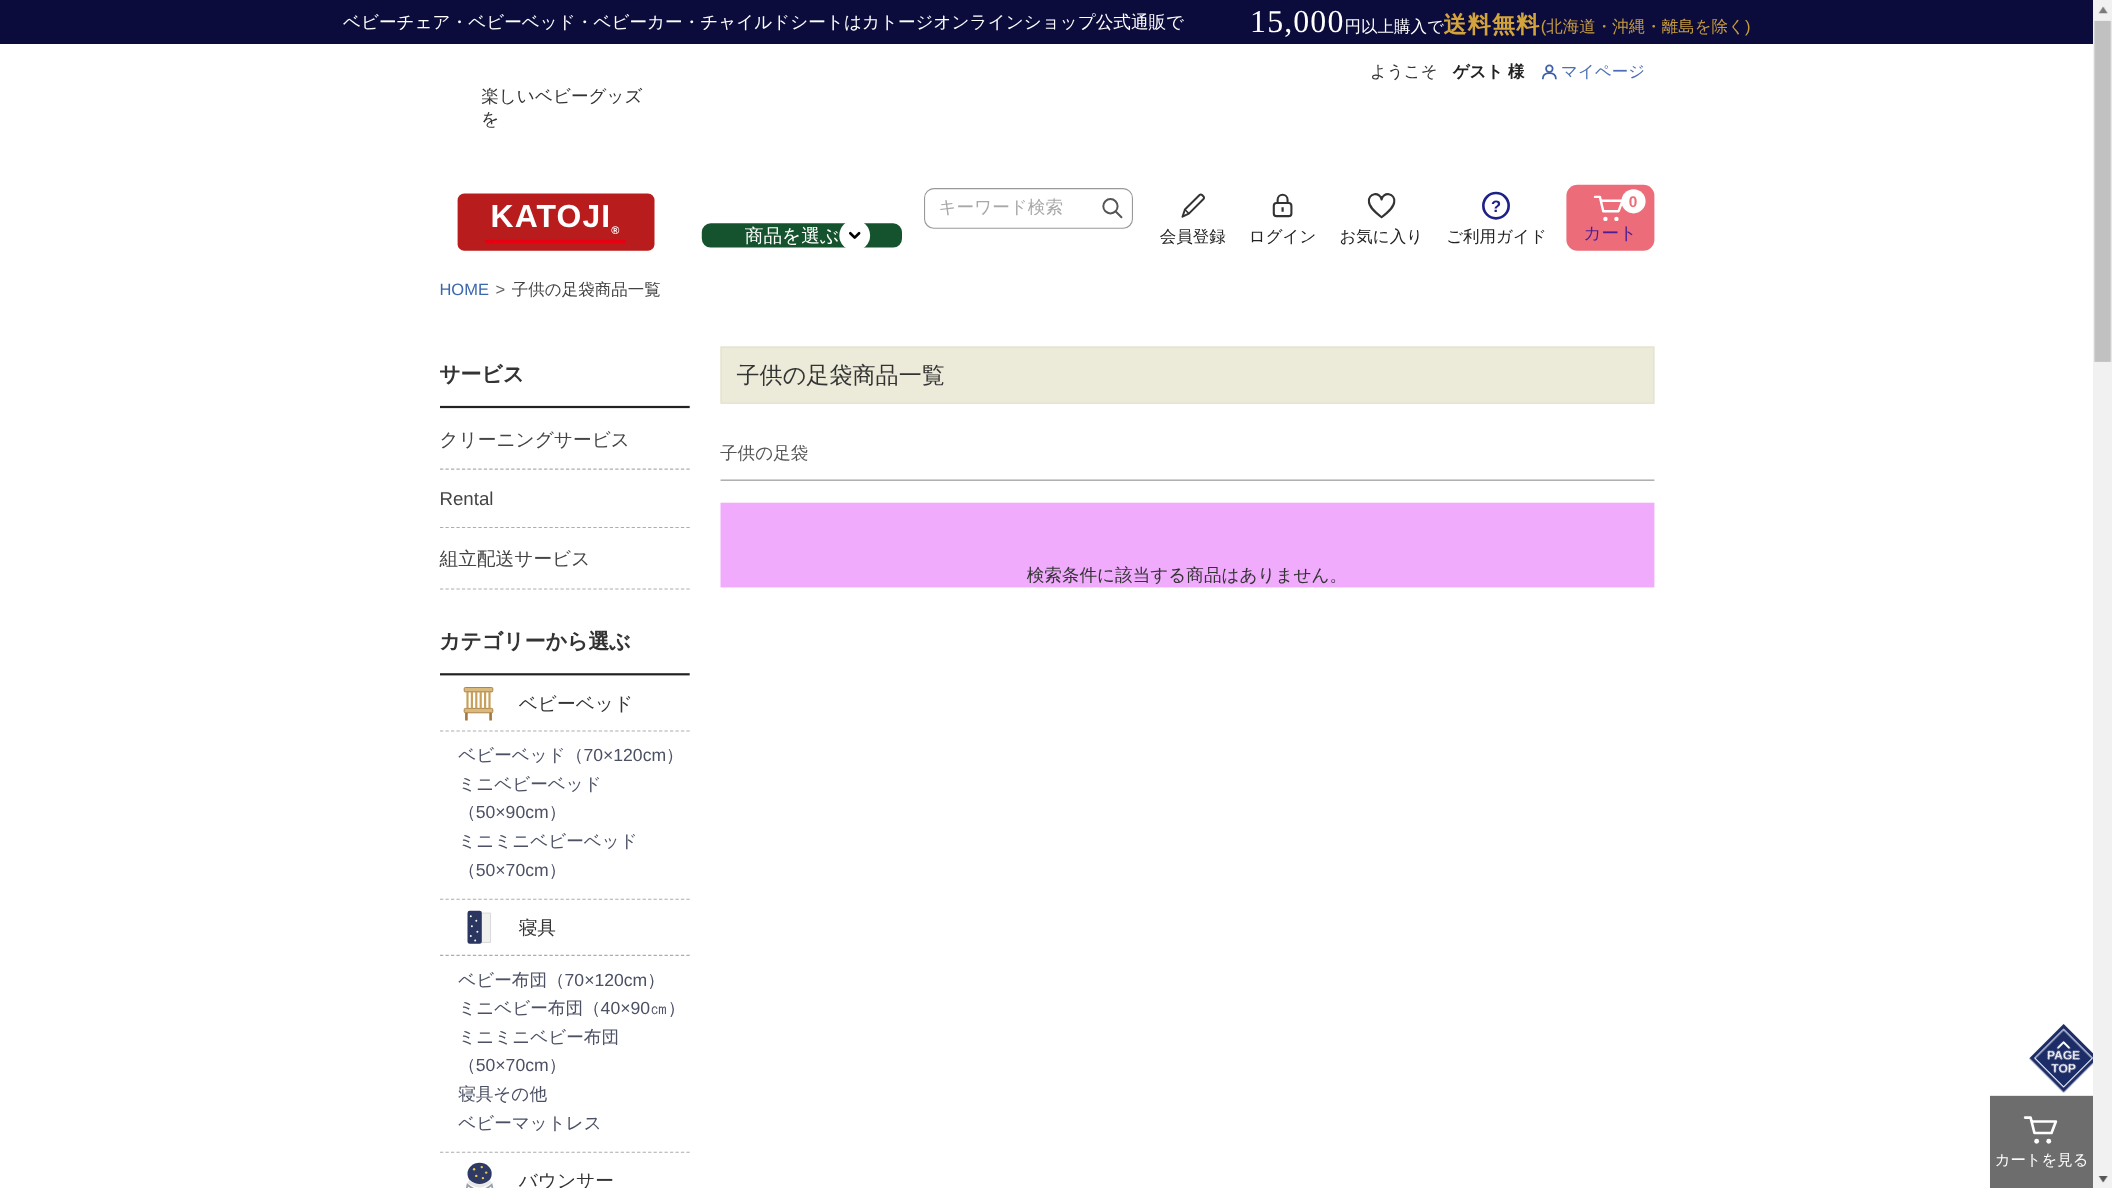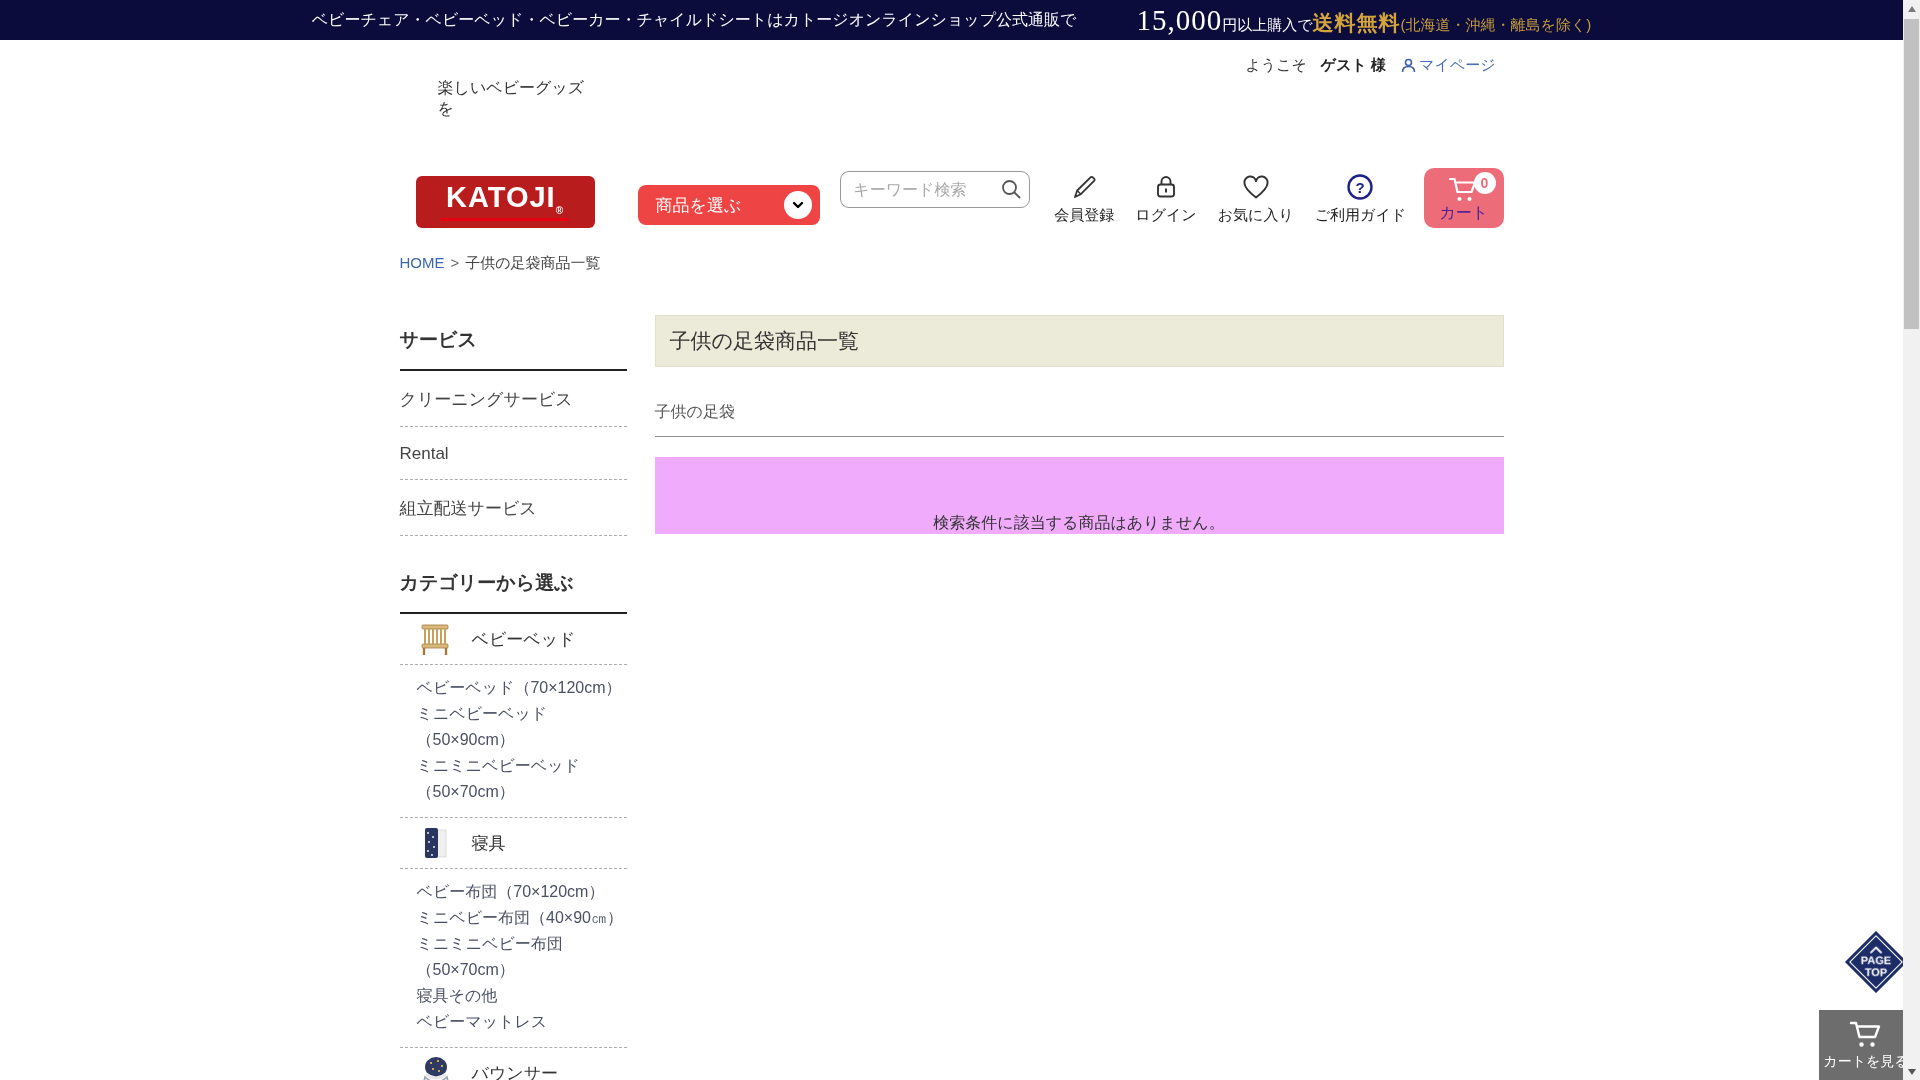--- a/index.html
+++ b/index.html
@@ -27,23 +27,23 @@
   .mypage-link { color:#4a6db5; text-decoration:none; display:flex; align-items:center; gap:2px; }
   .header-main { display:flex; align-items:flex-end; padding-left:16px; margin-top:2px; padding-bottom:12px; }
   .logo-col { display:flex; flex-direction:column;gap:48px; }
   .tagline { font-size:16px; color:#333; margin-left:22px; margin-bottom:8px; }
   .logo-box { width:179px; height:52px; background:#b91c1c; border-radius:6px; display:flex;
     flex-direction:column; align-items:center; justify-content:center; cursor:pointer; }
   .logo-text { color:#fff; font-size:29px; font-weight:bold; letter-spacing:1px; line-height:1; }
   .logo-reg { font-size:10px; vertical-align:sub; }
   .logo-underline { width:128px; height:3px; background:#e60012; margin-top:2px; }
 
-  .select-btn { margin-left:43px; margin-bottom:3px; width:192px; height:40px; background:#ef4444;
+  .select-btn { margin-left:43px; margin-bottom:3px; width:192px; height:22px; background:#14532d;
     border:none; border-radius:8px; color:#fff; font-size:17px; display:flex; align-items:center;
-    justify-content:space-between; padding:0 8px 0 18px; cursor:pointer;
+    justify-content:center; padding:0 8px 0 18px; cursor:pointer;
     font-family:"Liberation Sans","DejaVu Sans",sans-serif; }
   .select-btn .chev-circle { width:28px; height:28px; border-radius:50%; background:#fff;
     display:flex; align-items:center; justify-content:center; }
 
   .search-wrap { margin-left:20px; margin-bottom:20px; position:relative; }
   .search-input { width:190px; height:37px; border:1px solid #999; border-radius:9px;
     font-size:16px; padding:0 36px 0 12px; color:#333; outline:none;
     font-family:"Liberation Sans","DejaVu Sans",sans-serif; }
   .search-input::placeholder { color:#a8a8a8; }
   .search-icon-btn { position:absolute; right:8px; top:7px; background:none; border:none; cursor:pointer; }
@@ -88,21 +88,21 @@
   .empty-box { margin-top:20px; height:77px; background:#f0abfc; display:flex;
     align-items:flex-end; justify-content:center; font-size:16px; color:#333; }
 
   
   .pagetop { position:fixed; right:22px; bottom:96px; width:44px; height:44px;
     background:#1c2c67; transform:rotate(45deg); cursor:pointer; }
   .pagetop::after { content:""; position:absolute; inset:3px; border:1px solid #fff; }
   .pagetop-inner { position:absolute; inset:0; transform:rotate(-45deg); display:flex;
     flex-direction:column; align-items:center; justify-content:center; color:#fff;
     font-size:11px; font-weight:bold; line-height:1.1; }
-  .viewcart { position:fixed; right:7px; bottom:0; width:94px; height:70px;
+  .viewcart { position:fixed; right:17px; bottom:0; width:94px; height:84px;
     background:rgba(84,84,84,0.85); display:flex; flex-direction:column; align-items:center;
     justify-content:center; gap:2px; cursor:pointer; }
   .viewcart .vc-label { color:#fff; font-size:14px; white-space:nowrap; }
 
   
   .scrollbar { position:fixed; top:0; right:0; width:17px; height:1080px; background:#f1f1f1; }
   .sb-arrow { position:absolute; left:0; width:17px; height:17px; display:flex;
     align-items:center; justify-content:center; cursor:pointer; }
   .sb-arrow.up { top:0; } .sb-arrow.down { bottom:0; }
   .tri-up { width:0; height:0; border-left:4px solid transparent; border-right:4px solid transparent;

